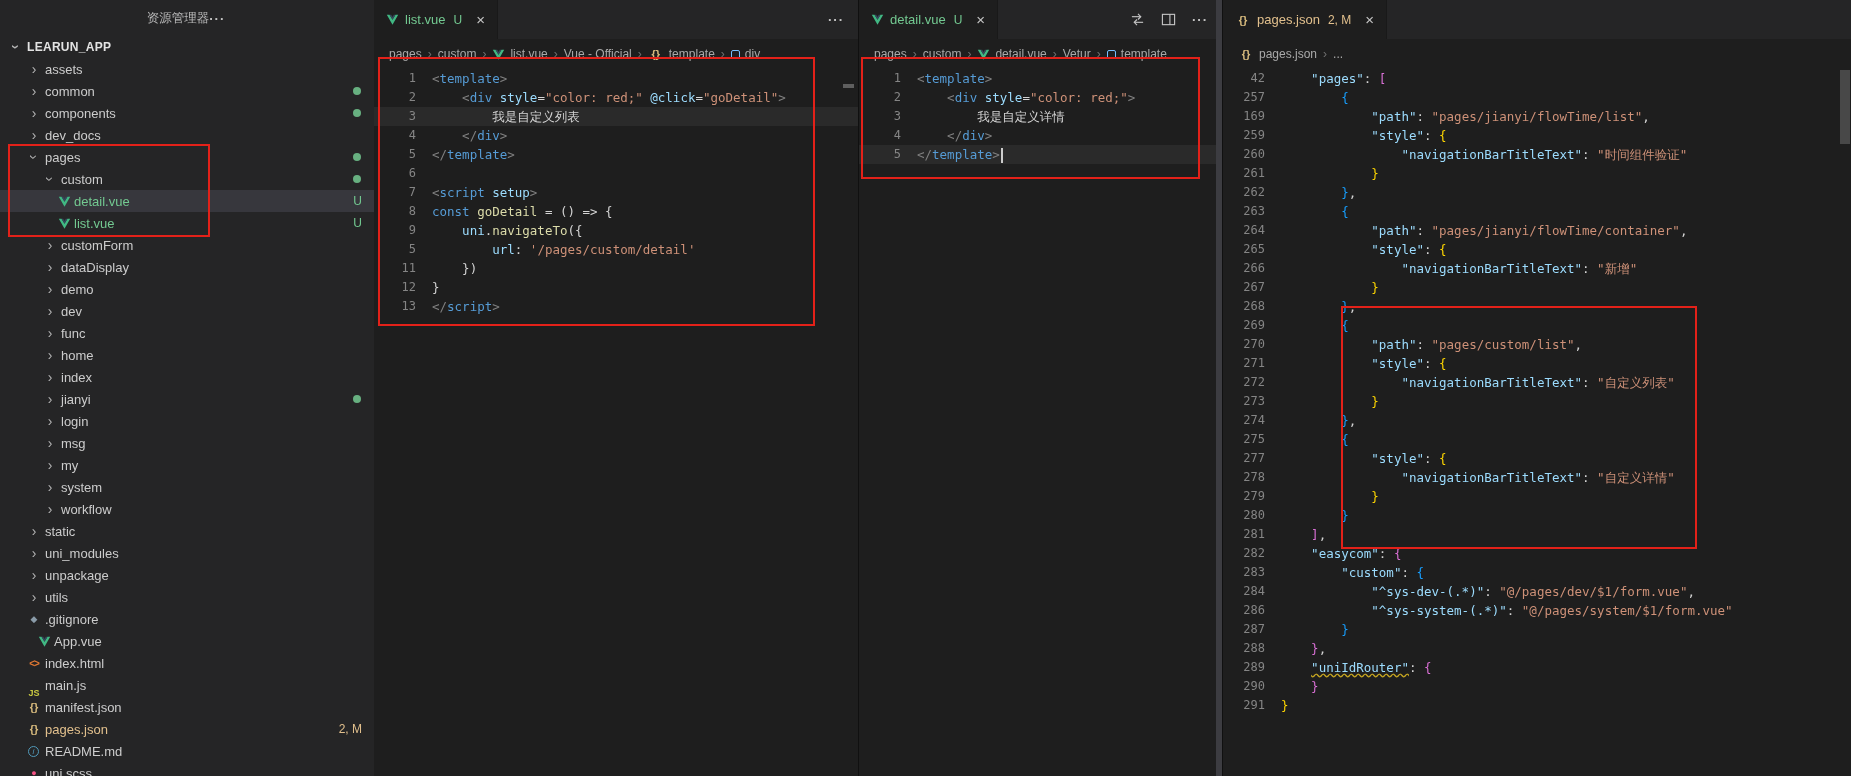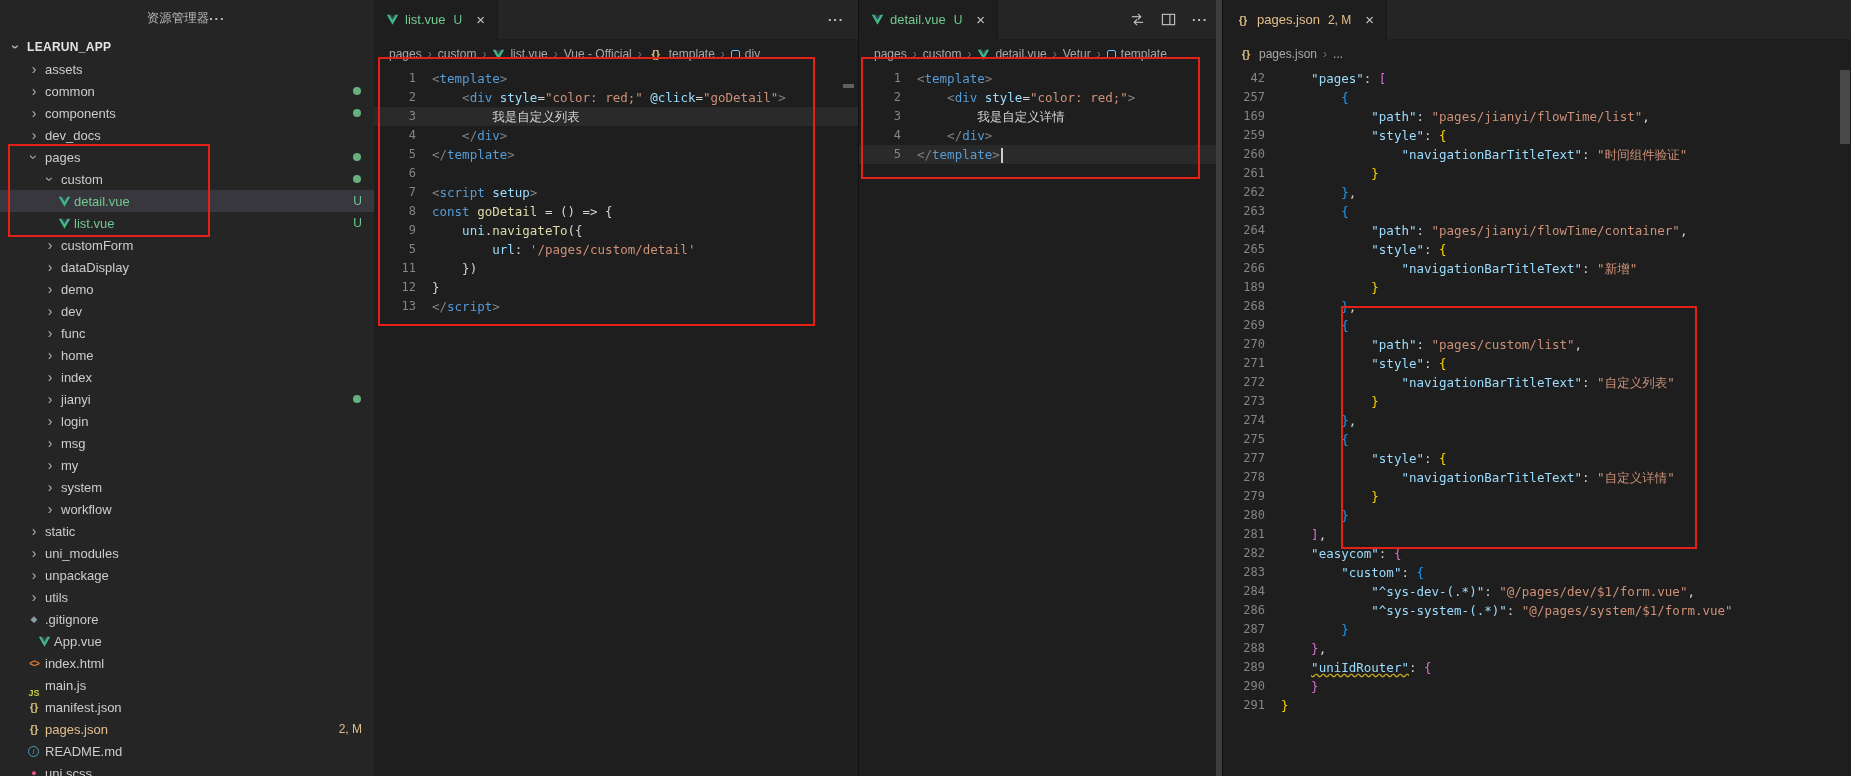--- a/index.html
+++ b/index.html
@@ -393,21 +393,21 @@
       <div class="line"><span class="gutter">257</span><span class="ltext"><span class="d">        </span><span class="b3">{</span></span></div>
       <div class="line"><span class="gutter">169</span><span class="ltext"><span class="d">            </span><span class="attr">"path"</span><span class="d">: </span><span class="str">"pages/jianyi/flowTime/list"</span><span class="d">,</span></span></div>
       <div class="line"><span class="gutter">259</span><span class="ltext"><span class="d">            </span><span class="attr">"style"</span><span class="d">: </span><span class="b1">{</span></span></div>
       <div class="line"><span class="gutter">260</span><span class="ltext"><span class="d">                </span><span class="attr">"navigationBarTitleText"</span><span class="d">: </span><span class="str">"时间组件验证"</span></span></div>
       <div class="line"><span class="gutter">261</span><span class="ltext"><span class="d">            </span><span class="b1">}</span></span></div>
       <div class="line"><span class="gutter">262</span><span class="ltext"><span class="d">        </span><span class="b3">}</span><span class="d">,</span></span></div>
       <div class="line"><span class="gutter">263</span><span class="ltext"><span class="d">        </span><span class="b3">{</span></span></div>
       <div class="line"><span class="gutter">264</span><span class="ltext"><span class="d">            </span><span class="attr">"path"</span><span class="d">: </span><span class="str">"pages/jianyi/flowTime/container"</span><span class="d">,</span></span></div>
       <div class="line"><span class="gutter">265</span><span class="ltext"><span class="d">            </span><span class="attr">"style"</span><span class="d">: </span><span class="b1">{</span></span></div>
       <div class="line"><span class="gutter">266</span><span class="ltext"><span class="d">                </span><span class="attr">"navigationBarTitleText"</span><span class="d">: </span><span class="str">"新增"</span></span></div>
-      <div class="line"><span class="gutter">189</span><span class="ltext"><span class="d">            </span><span class="b1">}</span></span></div>
+      <div class="line"><span class="gutter">267</span><span class="ltext"><span class="d">            </span><span class="b1">}</span></span></div>
       <div class="line"><span class="gutter">268</span><span class="ltext"><span class="d">        </span><span class="b3">}</span><span class="d">,</span></span></div>
       <div class="line"><span class="gutter">269</span><span class="ltext"><span class="d">        </span><span class="b3">{</span></span></div>
       <div class="line"><span class="gutter">270</span><span class="ltext"><span class="d">            </span><span class="attr">"path"</span><span class="d">: </span><span class="str">"pages/custom/list"</span><span class="d">,</span></span></div>
       <div class="line"><span class="gutter">271</span><span class="ltext"><span class="d">            </span><span class="attr">"style"</span><span class="d">: </span><span class="b1">{</span></span></div>
       <div class="line"><span class="gutter">272</span><span class="ltext"><span class="d">                </span><span class="attr">"navigationBarTitleText"</span><span class="d">: </span><span class="str">"自定义列表"</span></span></div>
       <div class="line"><span class="gutter">273</span><span class="ltext"><span class="d">            </span><span class="b1">}</span></span></div>
       <div class="line"><span class="gutter">274</span><span class="ltext"><span class="d">        </span><span class="b3">}</span><span class="d">,</span></span></div>
       <div class="line"><span class="gutter">275</span><span class="ltext"><span class="d">        </span><span class="b3">{</span></span></div>
       <div class="line"><span class="gutter">277</span><span class="ltext"><span class="d">            </span><span class="attr">"style"</span><span class="d">: </span><span class="b1">{</span></span></div>
       <div class="line"><span class="gutter">278</span><span class="ltext"><span class="d">                </span><span class="attr">"navigationBarTitleText"</span><span class="d">: </span><span class="str">"自定义详情"</span></span></div>

